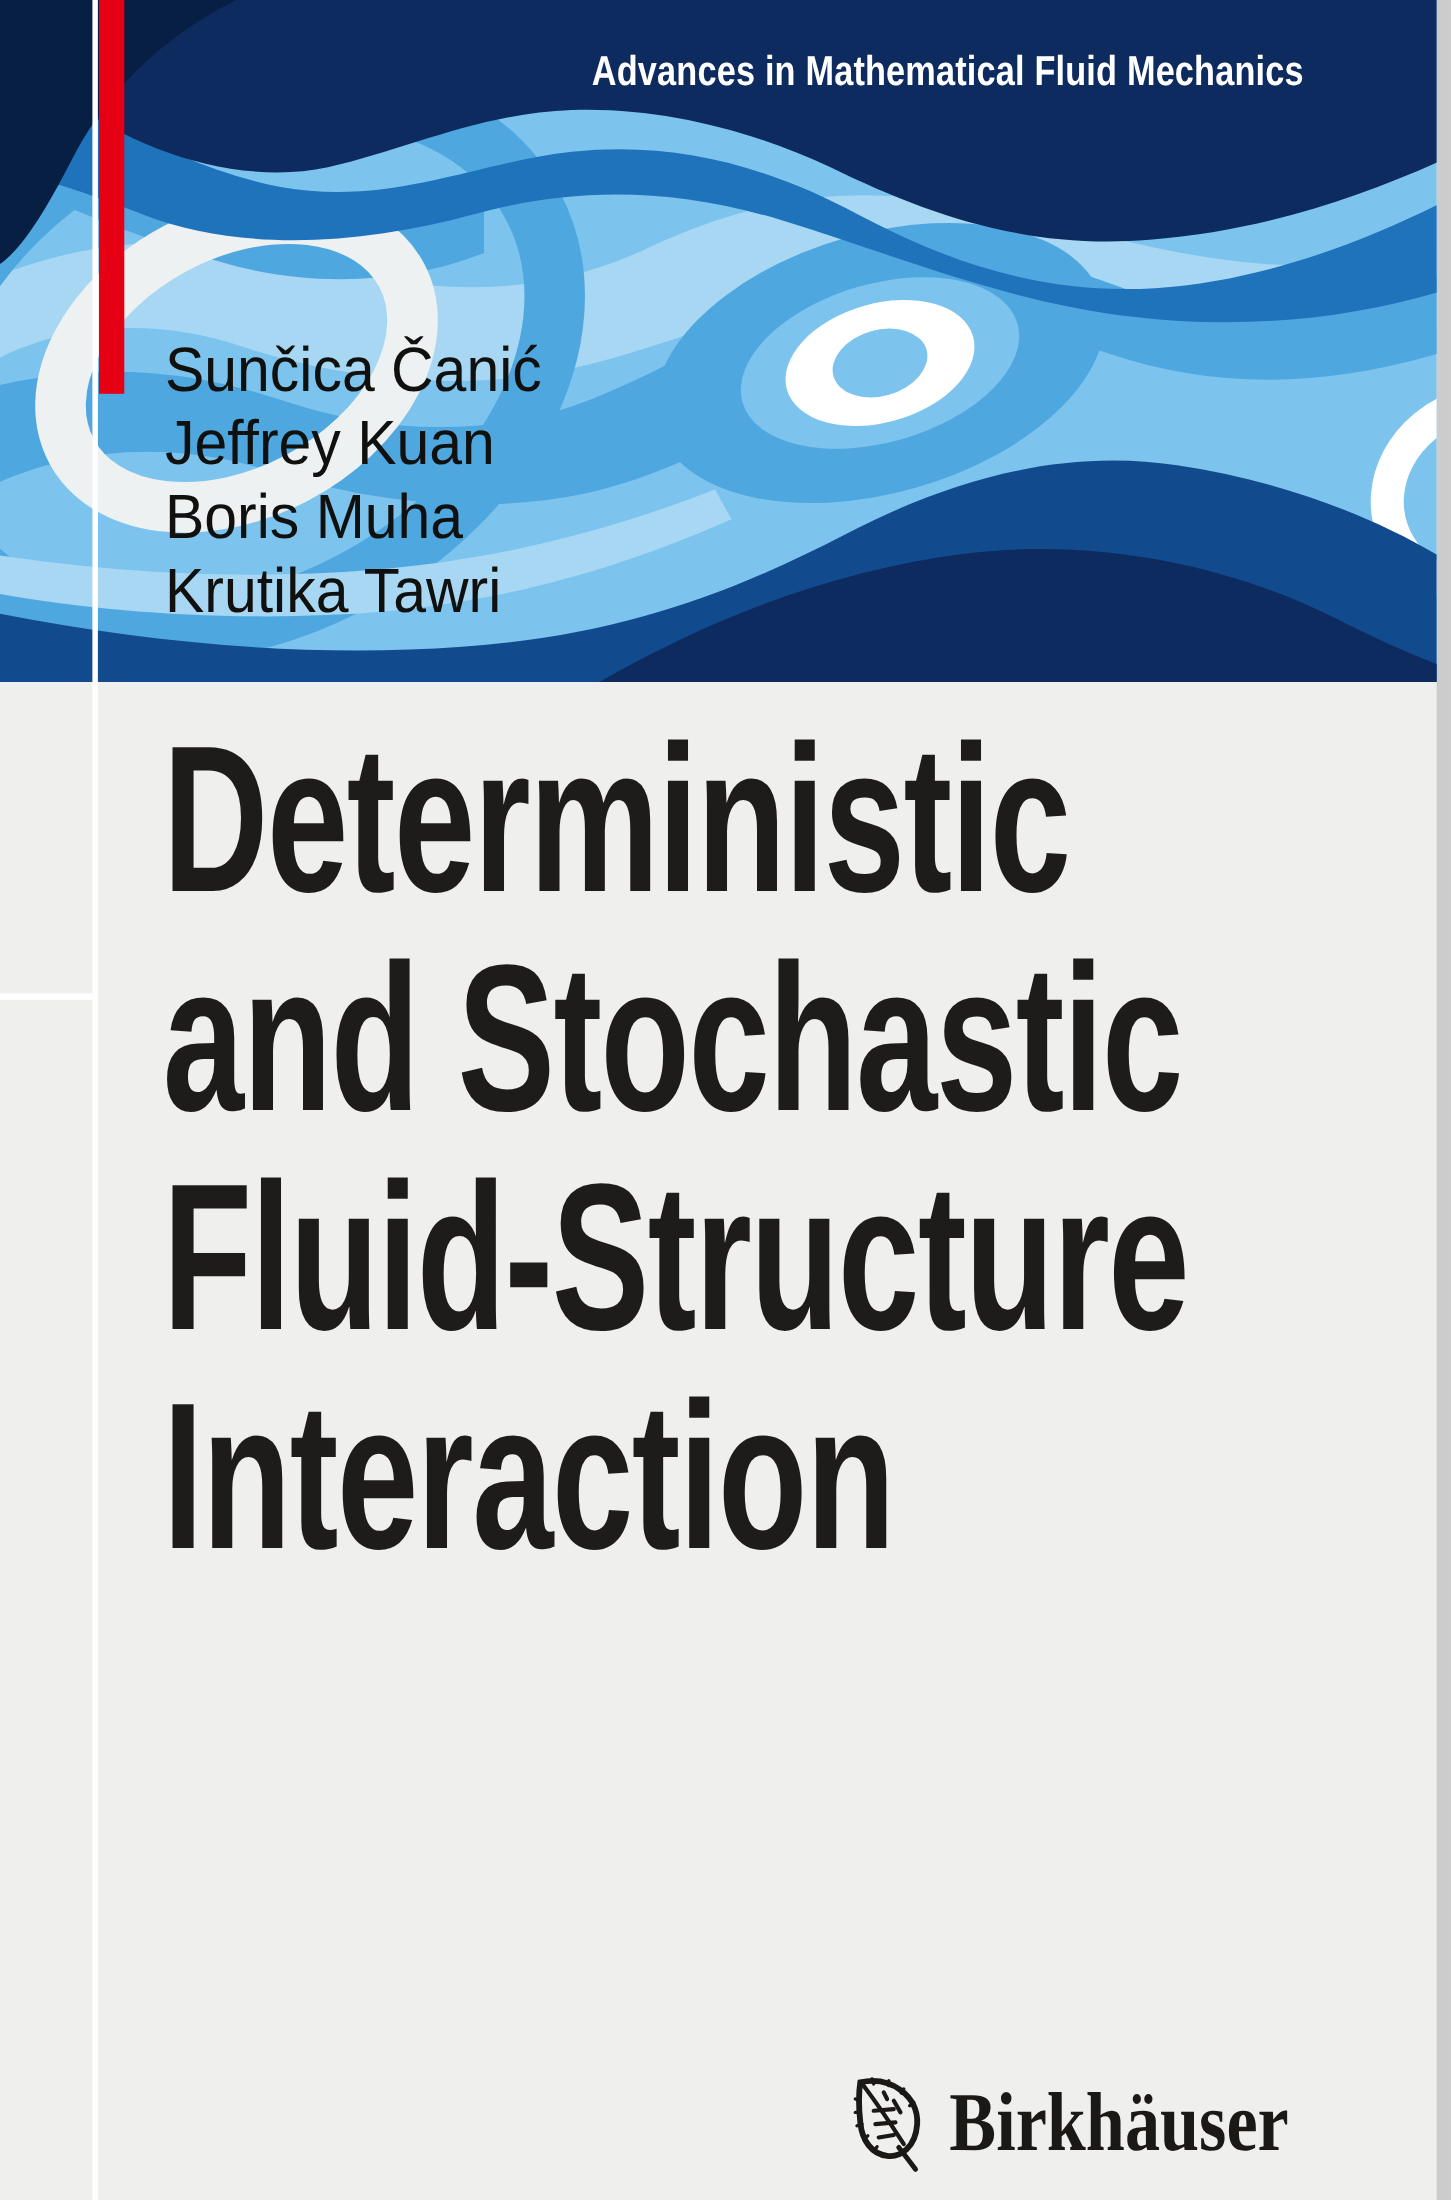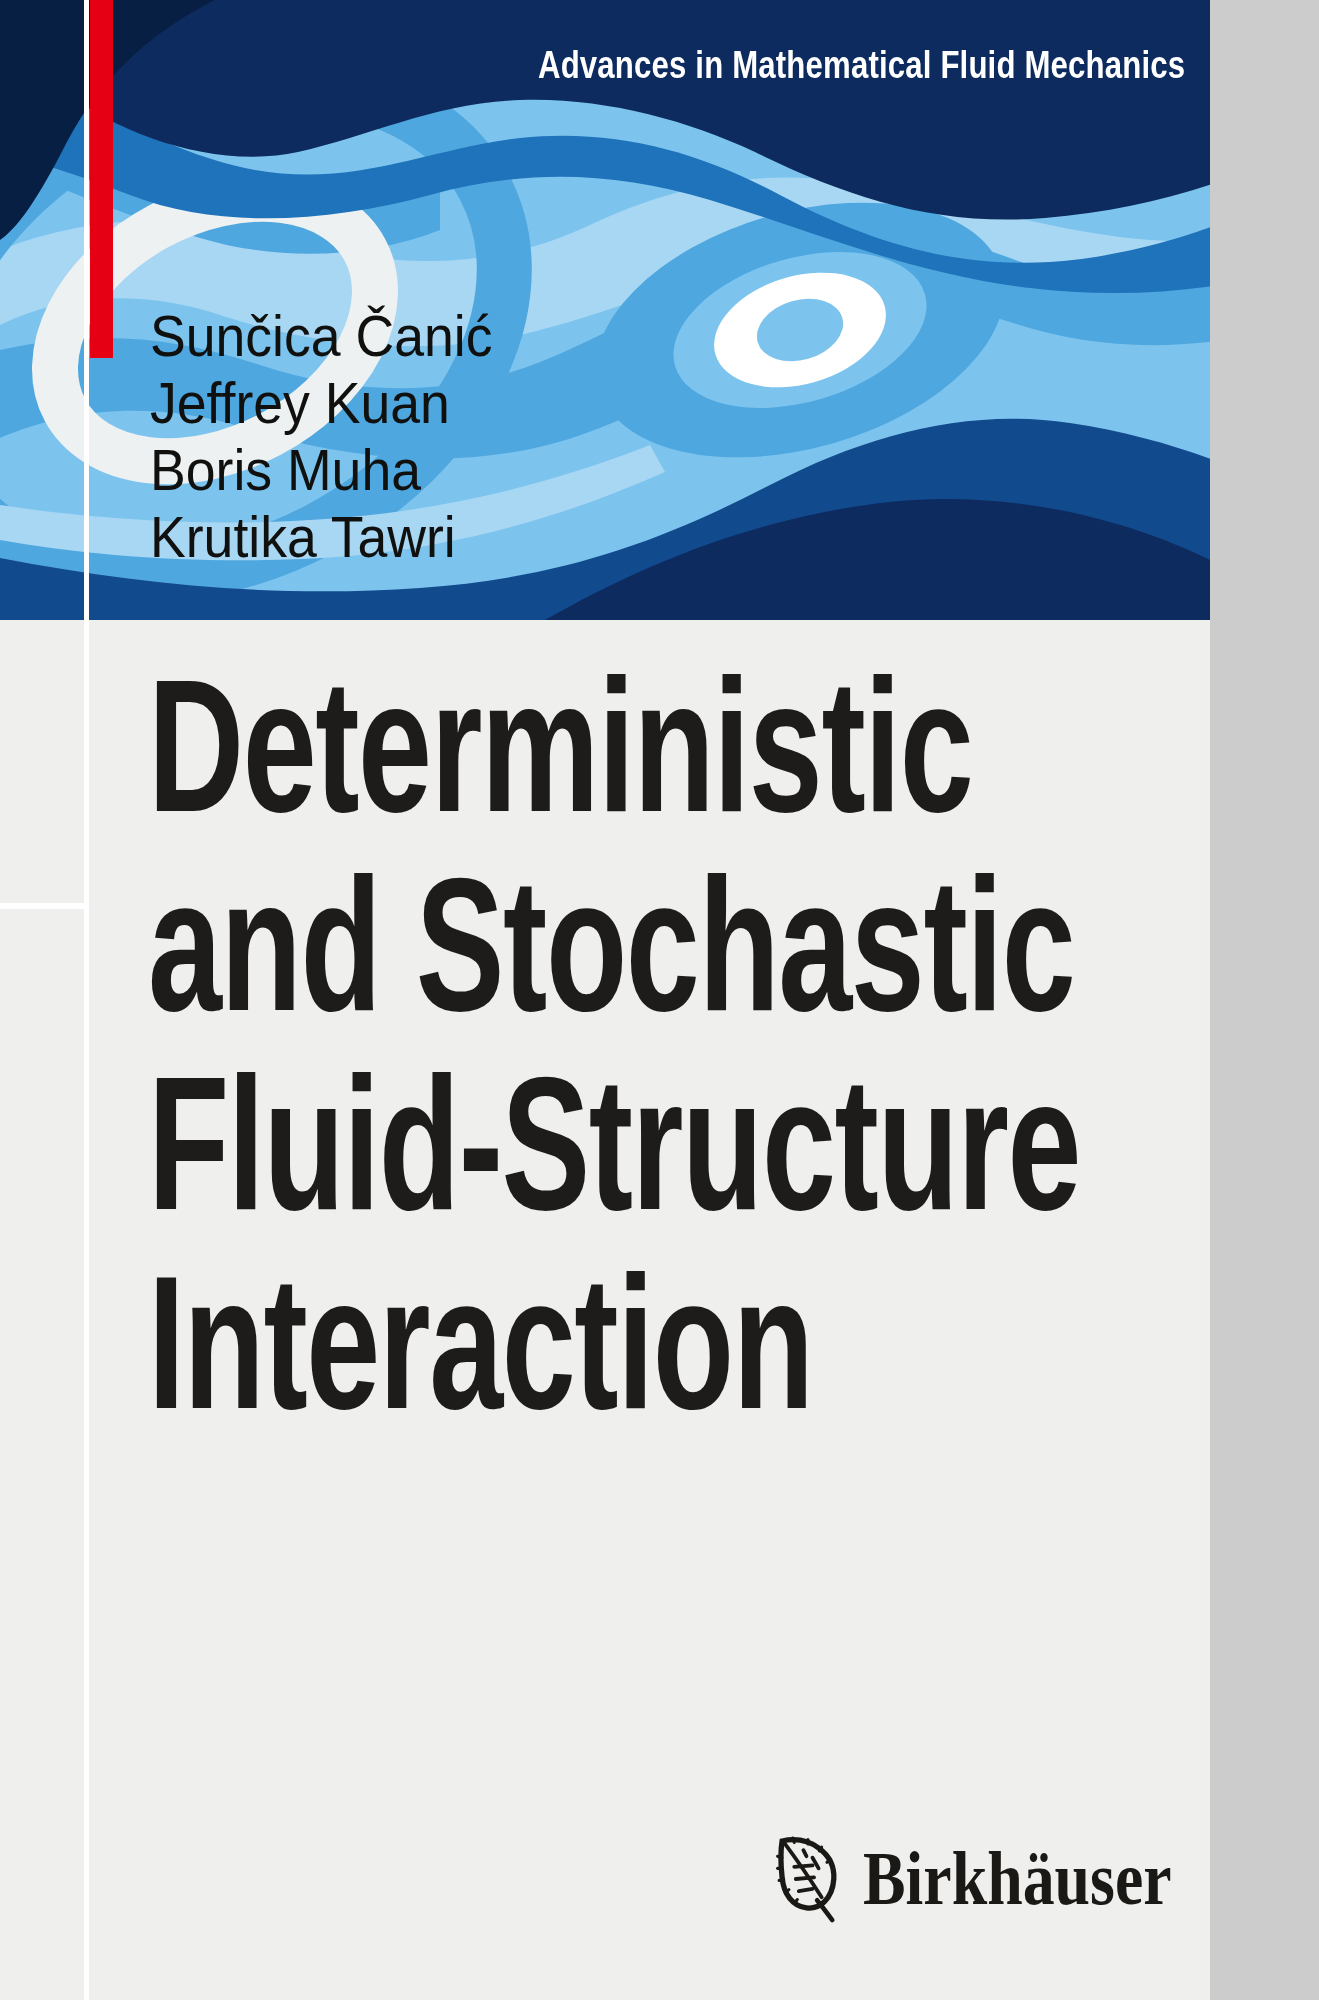--- a/index.html
+++ b/index.html
@@ -1,18 +1,18 @@
 <!DOCTYPE html>
 <html><head>
 <meta charset="utf-8">
 <style>
   html,body{margin:0;padding:0;background:#ccc;}
   .cover{
     position:relative;
-    width:1210px;height:2000px;
+    width:1306px;height:2000px;
     background:#efefee;
     overflow:hidden;
     font-family:"Liberation Sans",sans-serif;
   }
   
   .banner{position:absolute;top:0;left:0;width:1319px;height:620px;}
   .banner svg{display:block;width:100%;height:100%;}
   
   .vline{position:absolute;left:84px;top:0;width:5px;height:2000px;background:#ffffff;z-index:6;}
   .hline{position:absolute;left:0;top:903px;width:84px;height:6px;background:#ffffff;z-index:6;}
@@ -30,21 +30,21 @@
     transform:scaleX(.94);transform-origin:left top;white-space:nowrap;
   }
   
   .main-title{
     position:absolute;left:148px;top:646px;z-index:8;
     color:#1e1c1a;font-size:190px;line-height:199px;font-weight:bold;
     letter-spacing:-2px;white-space:nowrap;
     transform:scaleX(.70);transform-origin:left top;
   }
   
-  .publisher{position:absolute;left:773px;top:1832px;z-index:8;display:flex;align-items:flex-start;}
+  .publisher{position:absolute;left:773px;top:1884px;z-index:8;display:flex;align-items:flex-start;}
   .leaf{width:76px;height:94px;margin-right:14px;}
   .pub-name{
     color:#1a1915;font-family:"Liberation Serif",serif;font-weight:bold;
     font-size:76px;line-height:76px;margin-top:8px;
     transform:scaleX(.84);transform-origin:left top;white-space:nowrap;
     letter-spacing:0;
   }
 </style>
 </head>
 <body>

